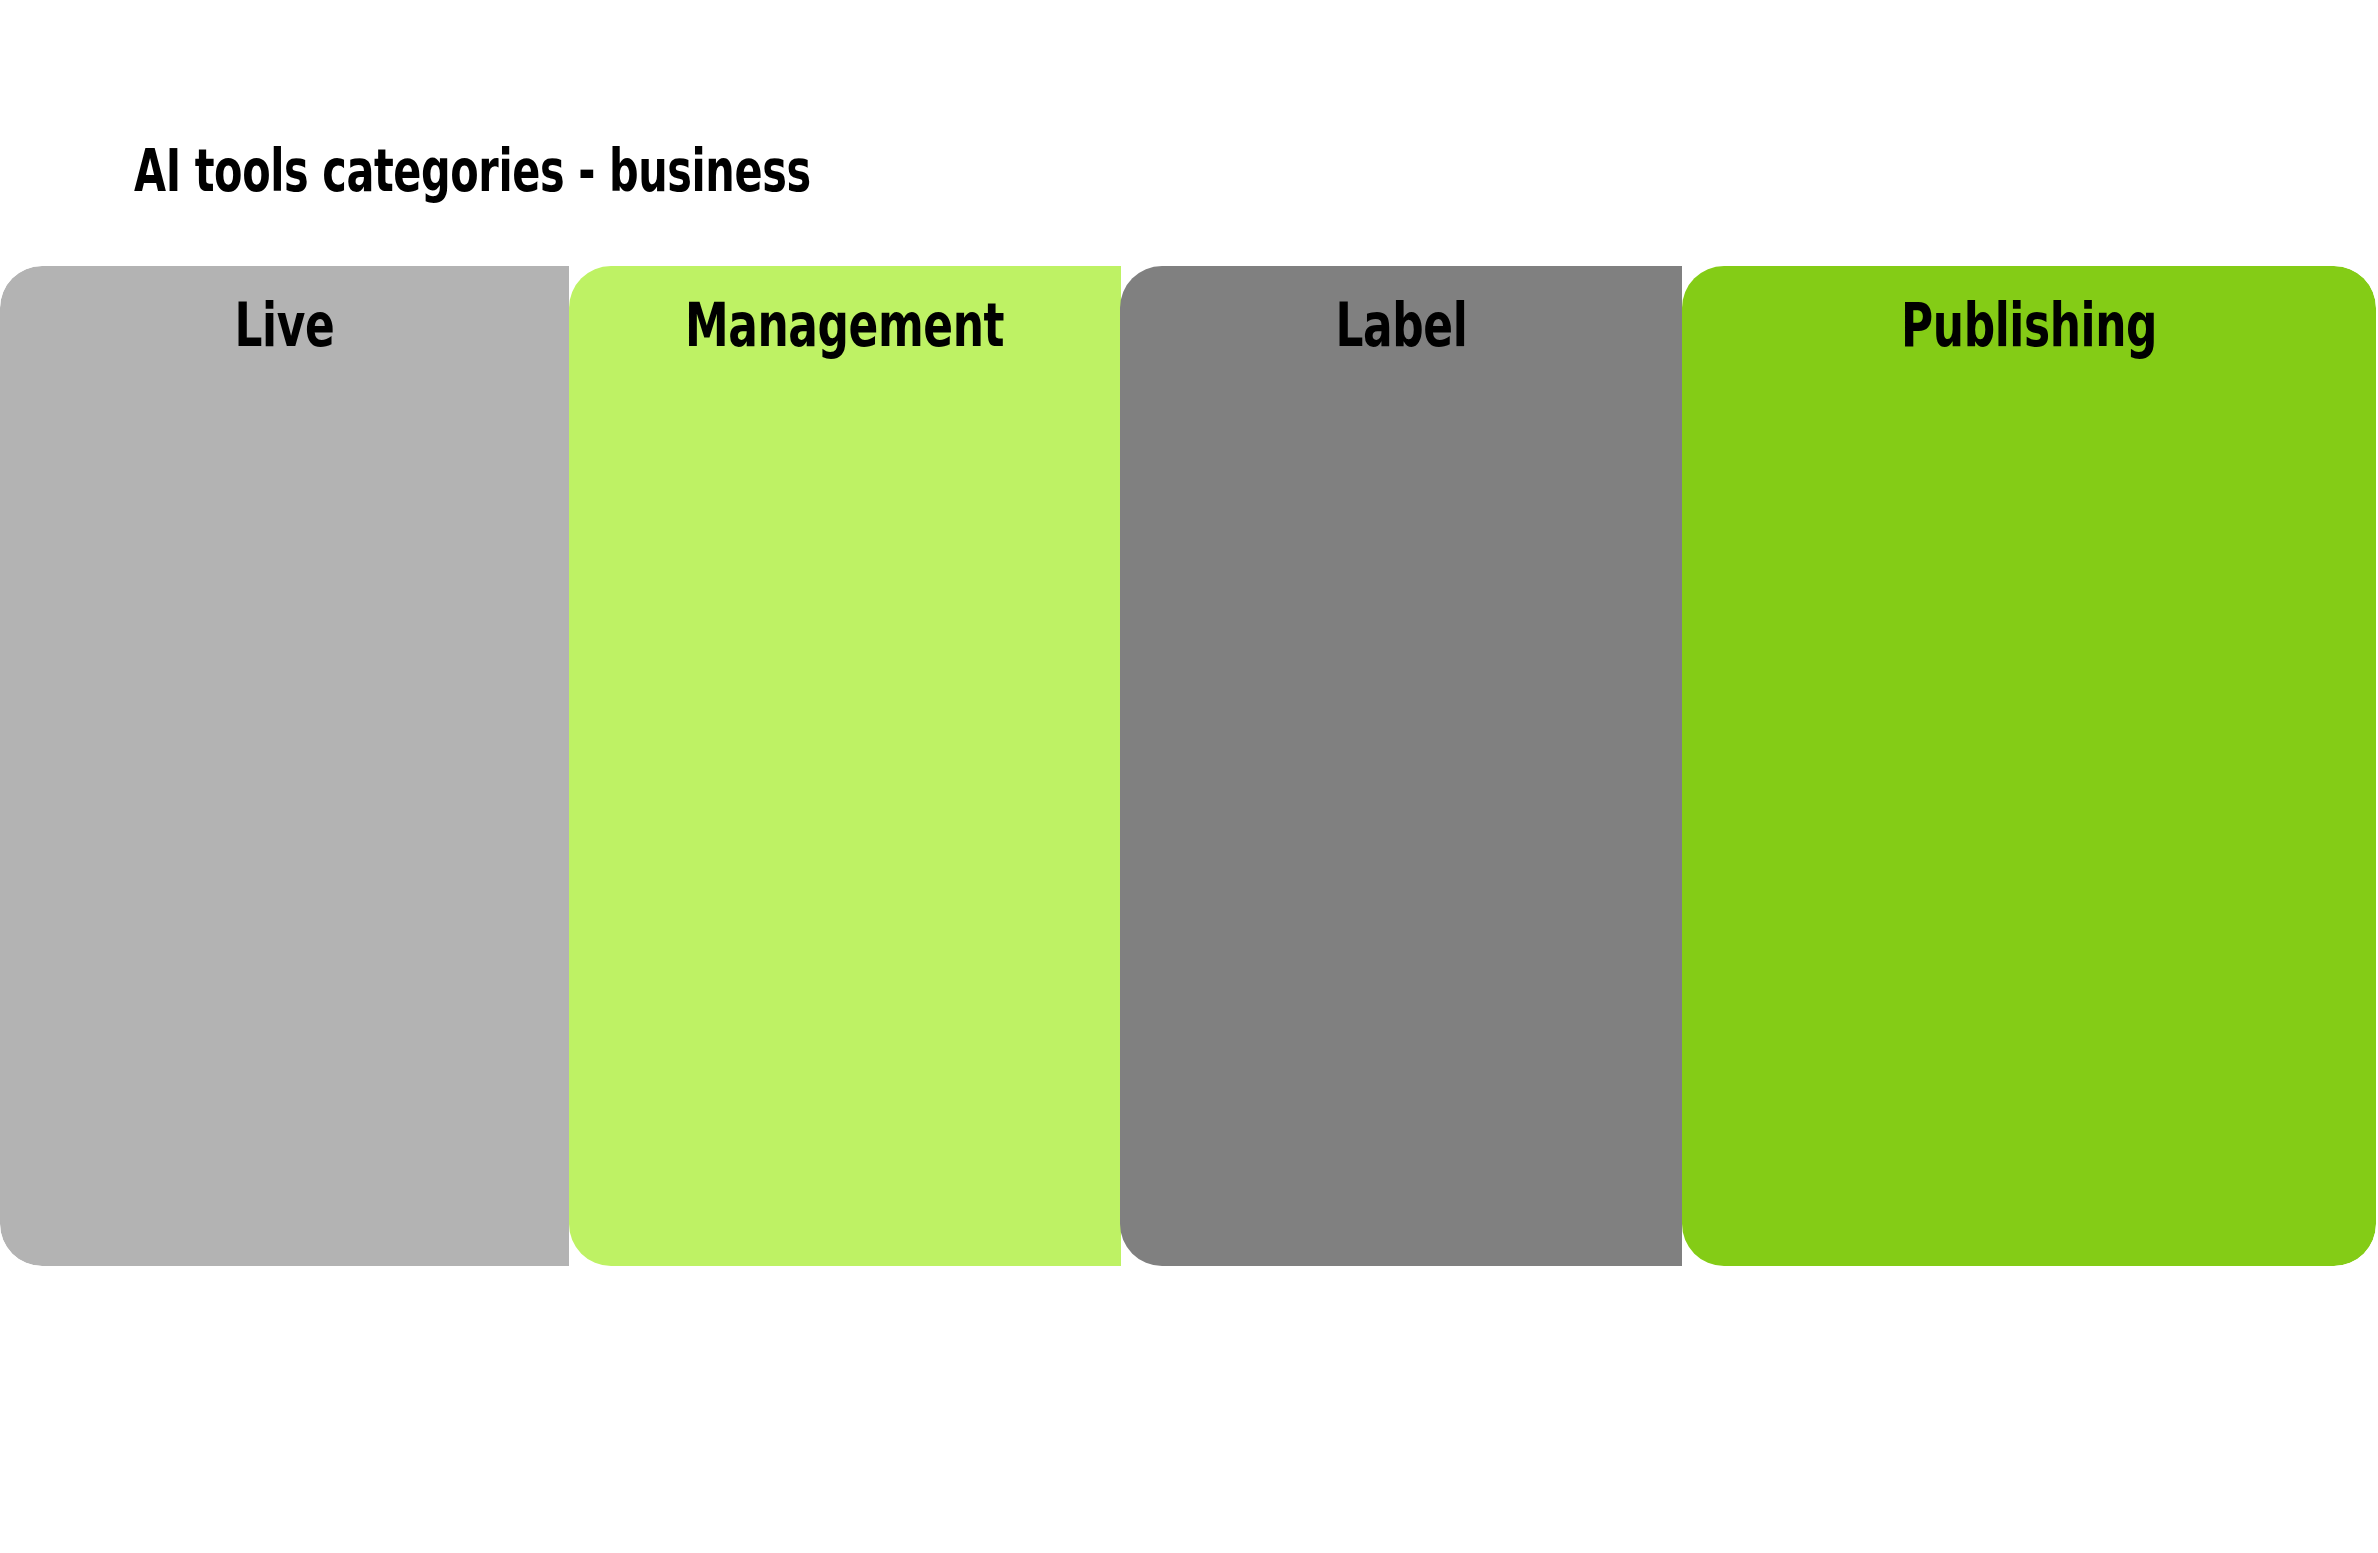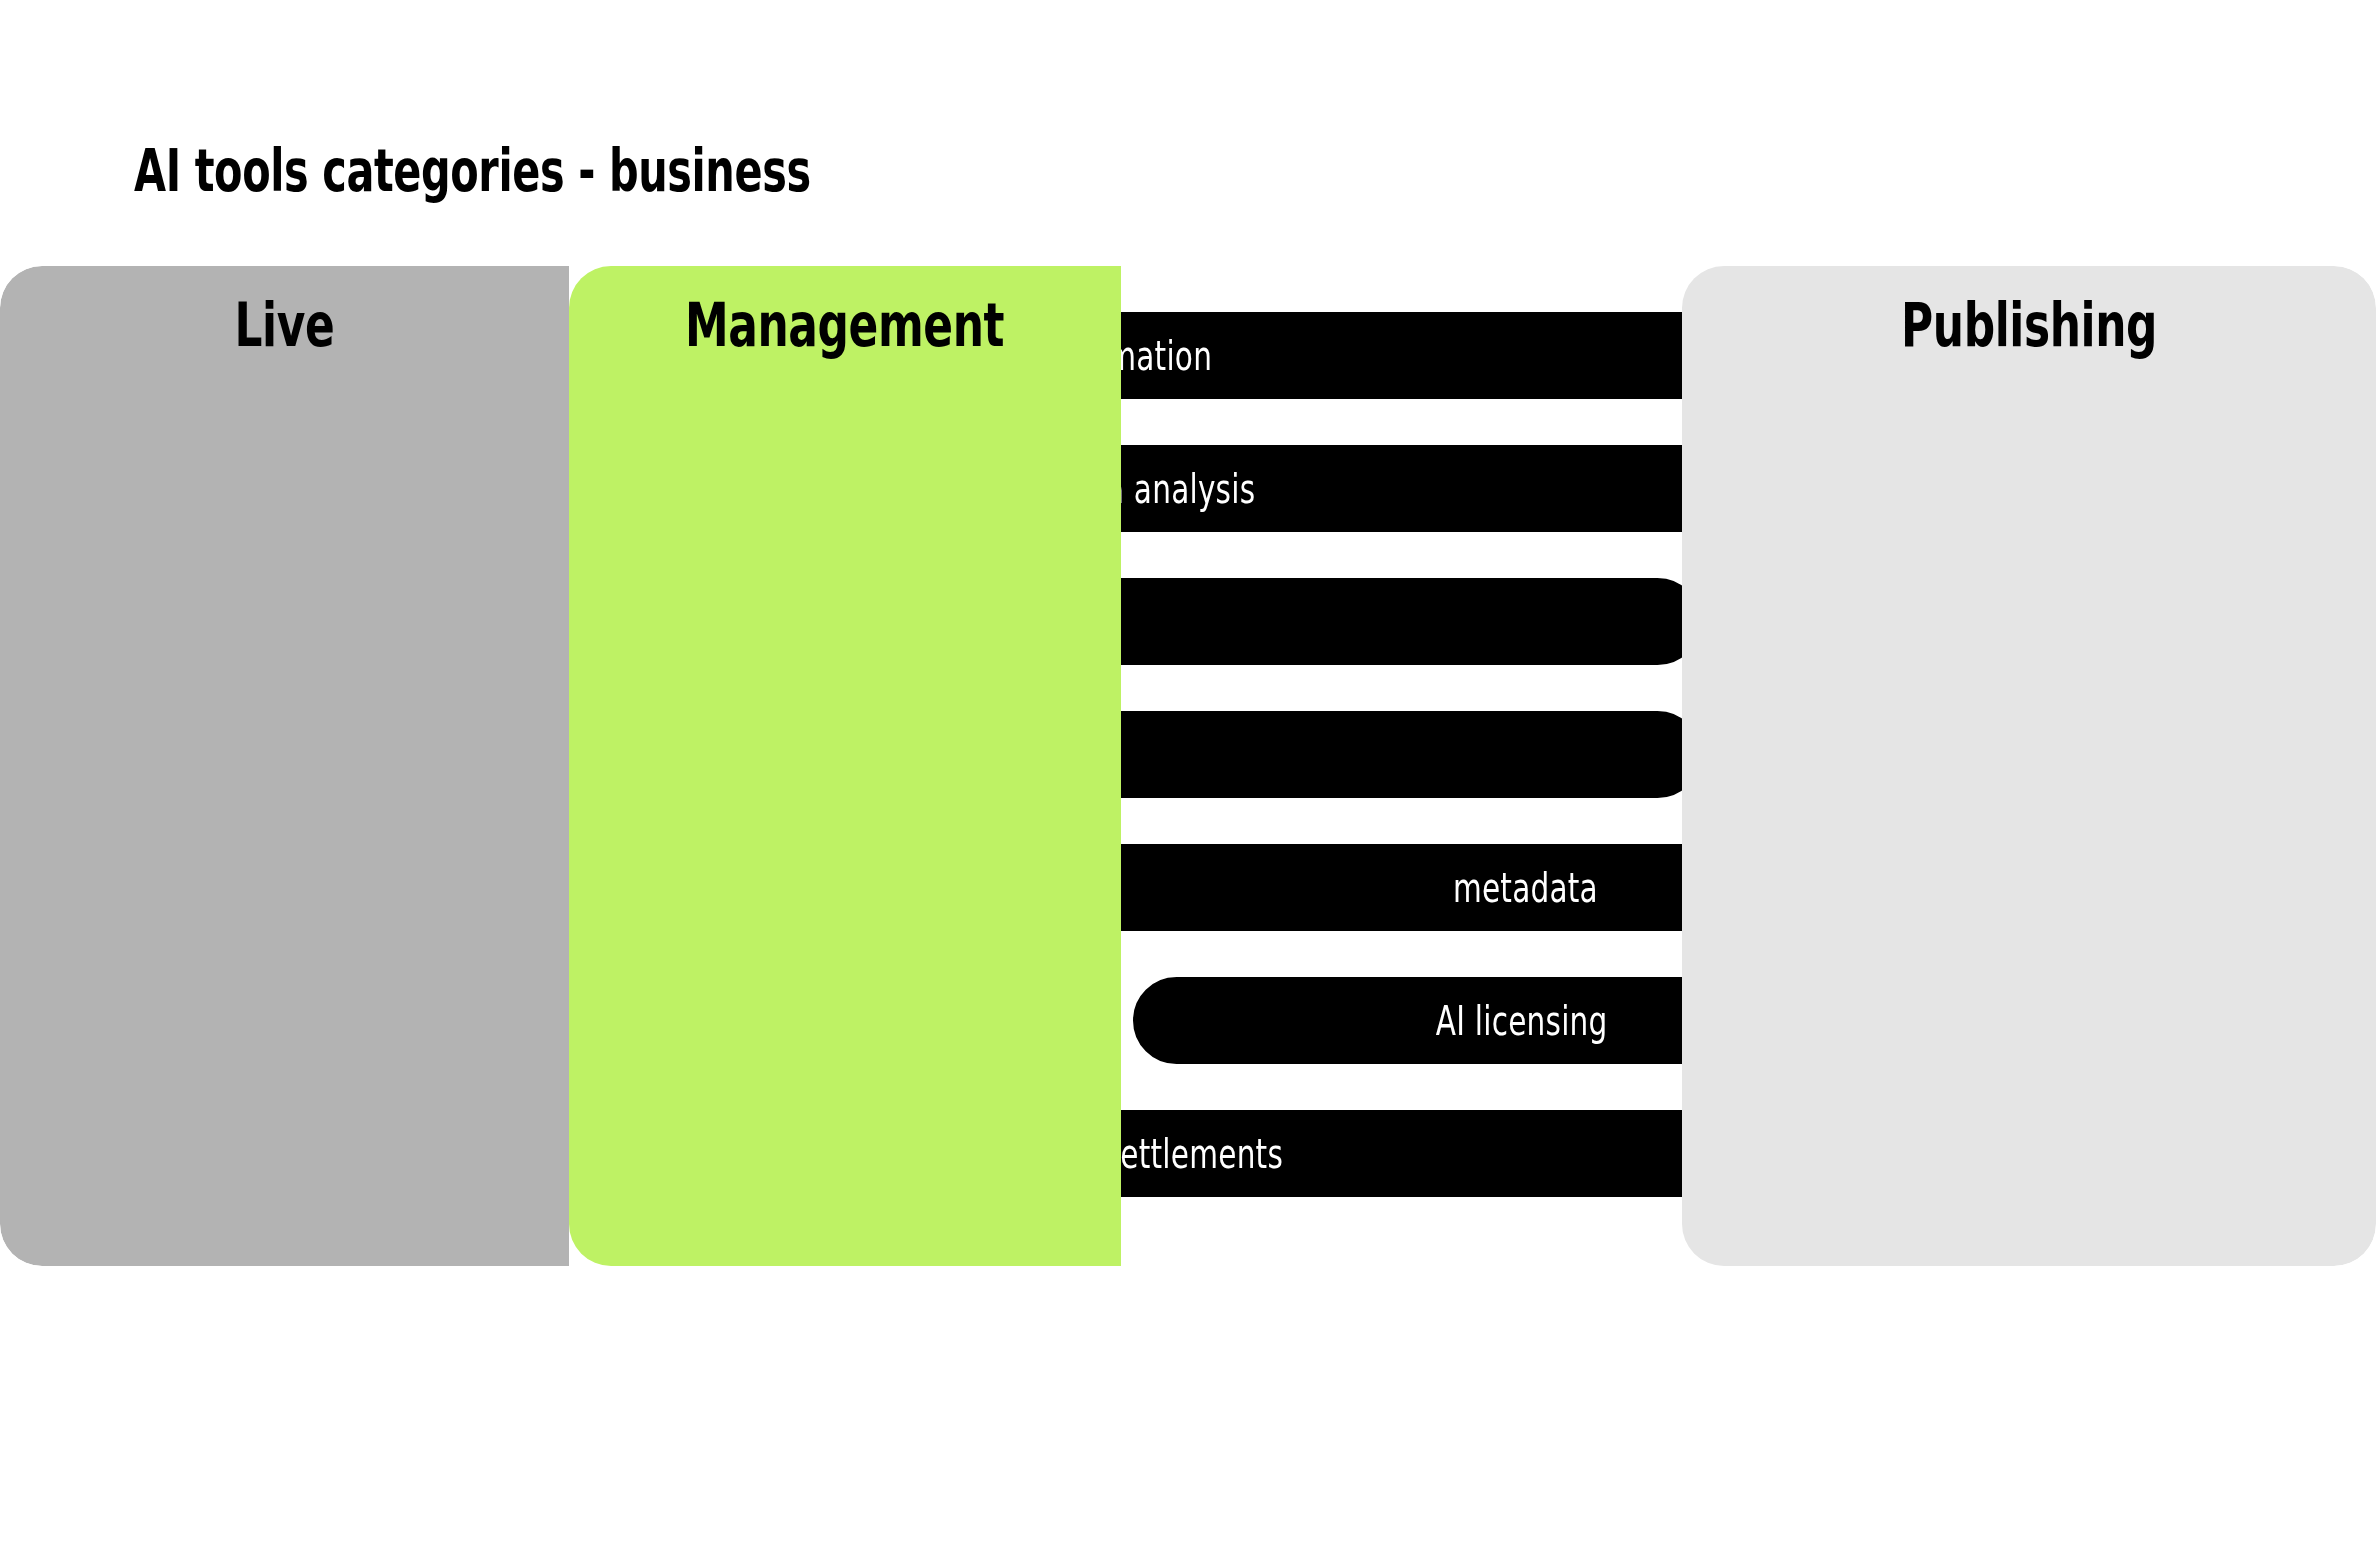--- a/index.html
+++ b/index.html
@@ -110,21 +110,24 @@
 <div id="chart-title">AI tools categories - business</div>
 
 <div id="panel">
 
 <div class="band" style="left: 0px; width: 569px; background: rgb(179, 179, 179); z-index: 1;">
       <div class="band-label"><span>Live</span></div>
     </div>
     <div class="band" style="left: 569px; width: 552px; background: #bef264; z-index: 2;">
       <div class="band-label"><span>Management</span></div>
     </div>
-    <div class="band last" style="left: 1682px; width: 694px; background: #e5e5e5; z-index: 4;">
+    <div class="band" style="left: 1120px; width: 562px; background: rgb(128, 128, 128); z-index: 3;">
+      <div class="band-label"><span>Label</span></div>
+    </div>
+    <div class="band last" style="left: 1682px; width: 694px; background: #84cc16; z-index: 4;">
       <div class="band-label"><span>Publishing</span></div>
     </div>
   </div>
 
 <div id="pill-layer">
 
 <div class="pill" style="left: 287px; width: 1678px; top: 36px; background: rgb(0, 0, 0); border-color: rgb(255, 255, 255);">
       <span class="pill-label" style="color: rgb(255, 255, 255);">automation</span>
     </div>
     <div class="pill" style="left: 282px; width: 1749px; top: 169px; background: rgb(0, 0, 0); border-color: rgb(255, 255, 255);">

